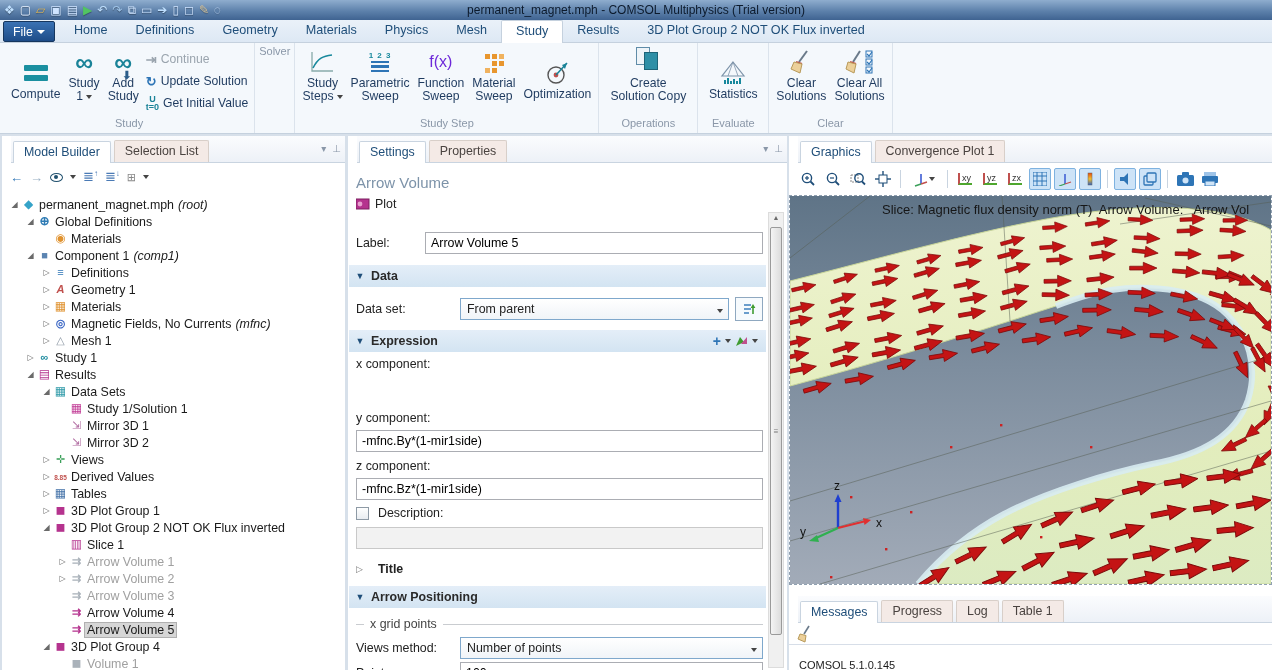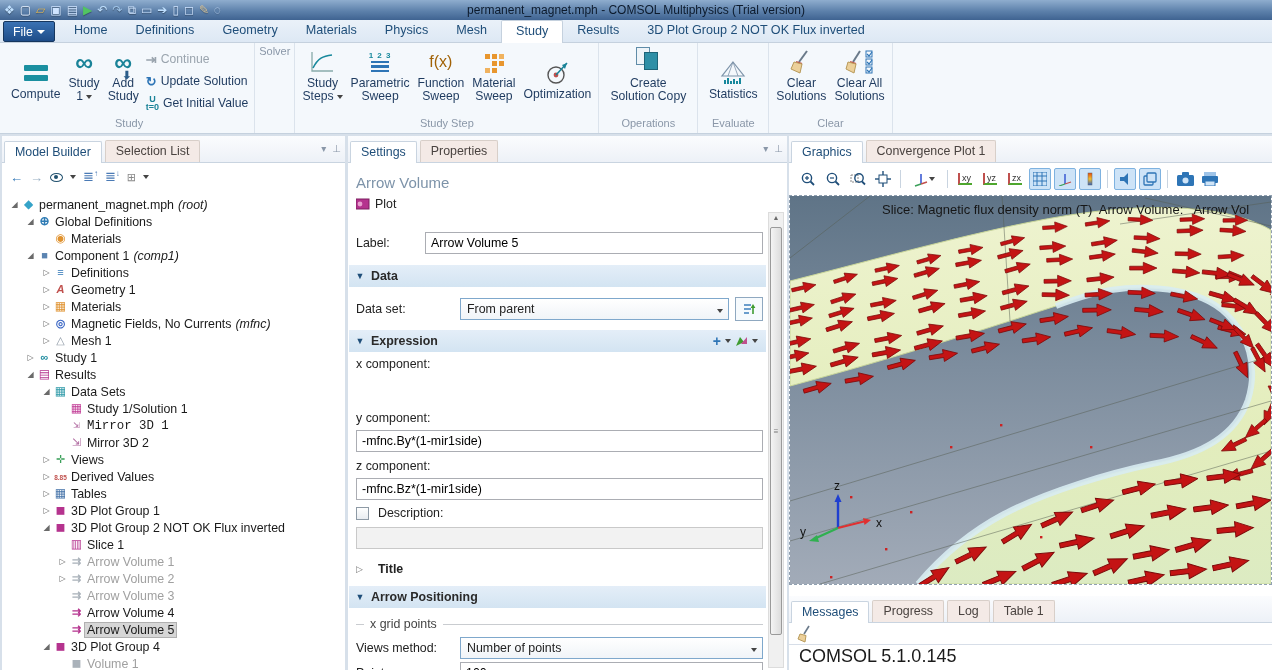--- a/index.html
+++ b/index.html
@@ -37,35 +37,35 @@
   .ln2{display:inline-flex;align-items:center;gap:3px}
   
   .ic-compute{display:flex;flex-direction:column;gap:4px}
   .ic-compute i{display:block;width:24px;height:6px;background:#1a8fa0;border-radius:1px}
   .ic-glasses{font-size:25px;font-weight:700;color:#1a8398;line-height:24px}
   .ic-addstudy{position:relative}
   .ic-addstudy .dn{position:absolute;left:8px;top:16px;font-size:11px;color:#2b5d8a;font-weight:700}
   .ic-cont{color:#9aa4ae;font-size:13px;font-weight:700}
   .ic-upd{color:#2e75b6;font-size:13px;font-weight:700}
   .ic-giv{color:#1a8398;font-size:9px;font-weight:700;line-height:8px;text-align:center}
-  .ic-fx{font-size:16px;color:#a16207}
+  .ic-fx{font-size:16px;color:#6d28d9}
   .ic-123{display:flex;flex-direction:column;align-items:center;line-height:7px}
   .ic-123 b{font-size:8px;color:#17889c;letter-spacing:1px}
   .ic-123 i{display:block;width:18px;height:2.5px;background:#2e75b6;margin-top:2px}
   .ic-docs{position:relative;width:24px;height:24px}
   .ic-docs .d1{position:absolute;left:0;top:0;width:14px;height:18px;background:#eef4f8;border:1px solid #5f8ca8}
   .ic-docs .d2{position:absolute;left:8px;top:5px;width:14px;height:18px;background:#2e8fa6;border:1px solid #1d6478}
   .pressed{background:#cde3f7 !important;border:1px solid #7eb2e0 !important}
   .gtb{width:22px;height:22px;border:1px solid transparent;border-radius:2px;display:flex;align-items:center;justify-content:center}
   .gsep{width:1px;height:18px;background:#c9d4e0;margin:0 3px}
   .vxy{font-size:9px;color:#333;border-left:2px solid #c0504d;border-bottom:2px solid #4ea72e;padding:0 1px 0 2px;line-height:10px}
 
   
   .panel{position:absolute;top:136px;bottom:0;background:#fff;overflow:hidden}
-  .pstrip{position:absolute;left:0;right:0;top:0;height:27px;background:linear-gradient(#fbfcfe,#edf1f7);border-bottom:1px solid #c9d4e0;display:flex;align-items:flex-end}
+  .pstrip{position:absolute;left:9px;right:0;top:0;height:27px;background:linear-gradient(#fbfcfe,#edf1f7);border-bottom:1px solid #c9d4e0;display:flex;align-items:flex-end}
   .ptab{margin:3px 1px 0 2px;padding:3px 10px 4px 10px;font-size:12.4px;color:#4a4340;background:#f4eae6;border:1px solid #d8cfc9;border-bottom:none;border-radius:2px 2px 0 0}
   .ptab.active{background:#fff;color:#1f4e79;border-color:#c9d4e0;position:relative;top:1px}
   .dockic{position:absolute;right:4px;top:7px;color:#8a97a8;font-size:10px;display:flex;gap:6px;align-items:center}
 
   
   #mb-toolbar{position:absolute;left:0;right:0;top:28px;height:26px;display:flex;align-items:center;gap:7px;padding-left:8px;font-size:13px}
   .mbi{color:#2e75b6;font-weight:700}
   .mbi.gray{color:#9ab0c4}
   .eye{display:inline-block;width:13px;height:9px;border:1.6px solid #20506e;border-radius:50%;position:relative}
   .eye::after{content:"";position:absolute;left:3.2px;top:1.4px;width:4px;height:4px;border-radius:50%;background:#20506e}
@@ -115,21 +115,21 @@
   #set-thumb{position:absolute;left:1px;right:1px;top:14px;height:408px;background:linear-gradient(90deg,#f4f4f4,#dcdcdc);border:1px solid #9a9a9a;border-radius:2px;display:flex;align-items:center;justify-content:center}
   #set-thumb .grip{font-size:8px;color:#7a7a7a;letter-spacing:0;line-height:3px}
   .scroll-arrow{position:absolute;left:0;right:0;height:13px;text-align:center;font-size:7px;color:#6a6a6a}
 
   
   #gfx-toolbar{position:absolute;left:0;right:0;top:28px;height:30px;display:flex;align-items:center;gap:3px;padding-left:8px}
   #gfx-canvas{position:absolute;left:1px;top:60px;width:481px;height:388px;outline:1px dashed #90a0b0;border-bottom:2px solid #4f81bd}
 
   
   #msg-toolbar{position:absolute;left:0;right:0;top:487px;height:22px;display:flex;align-items:center;padding-left:8px;border-bottom:1px solid #d7dee8}
-  #msg-text{position:absolute;left:0;right:0;top:510px;padding:0 0 0 10px;font-size:18px;color:#1a1a1a}
+  #msg-text{position:absolute;left:0;right:0;top:510px;padding:13px 0 0 10px;font-size:11px;color:#1a1a1a}
 </style>
 </head>
 <body>
 
 <div id="stage">
 
   <div id="titlebar">
     <div id="qat">
         <span class="qic" style="color: rgb(191, 224, 255);">❖</span>
         <span class="qic" style="color: rgb(234, 243, 255);">▢</span>
@@ -460,21 +460,21 @@
             <span>Data Sets</span>
           </span>
         </div>
         <div class="trow" style="padding-left: 54px;">
           <span class="tw"></span>
           <span class="ti ti-solution"></span>
           <span class="tlabel-wrap">
             <span>Study 1/Solution 1</span>
           </span>
         </div>
-        <div class="trow" style="padding-left: 54px; font-family: Liberation Mono, monospace;">
+        <div class="trow" style="padding-left: 54px;">
           <span class="tw"></span>
           <span class="ti ti-mirror"></span>
           <span class="tlabel-wrap">
             <span>Mirror 3D 1</span>
           </span>
         </div>
         <div class="trow" style="padding-left: 54px;">
           <span class="tw"></span>
           <span class="ti ti-mirror"></span>
           <span class="tlabel-wrap">

